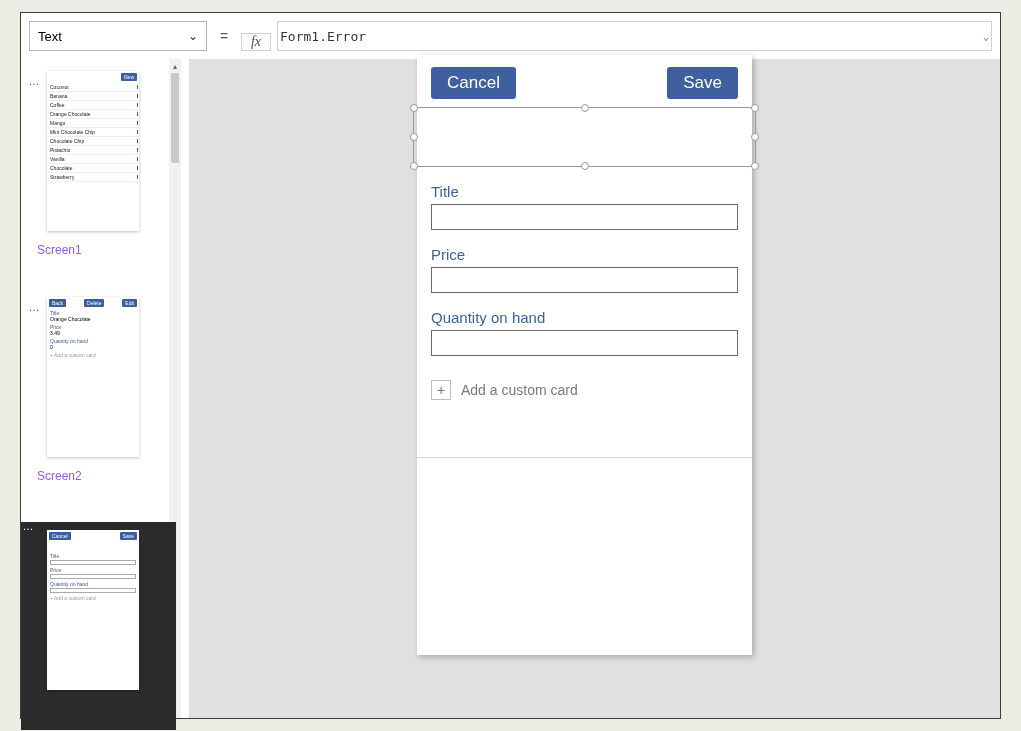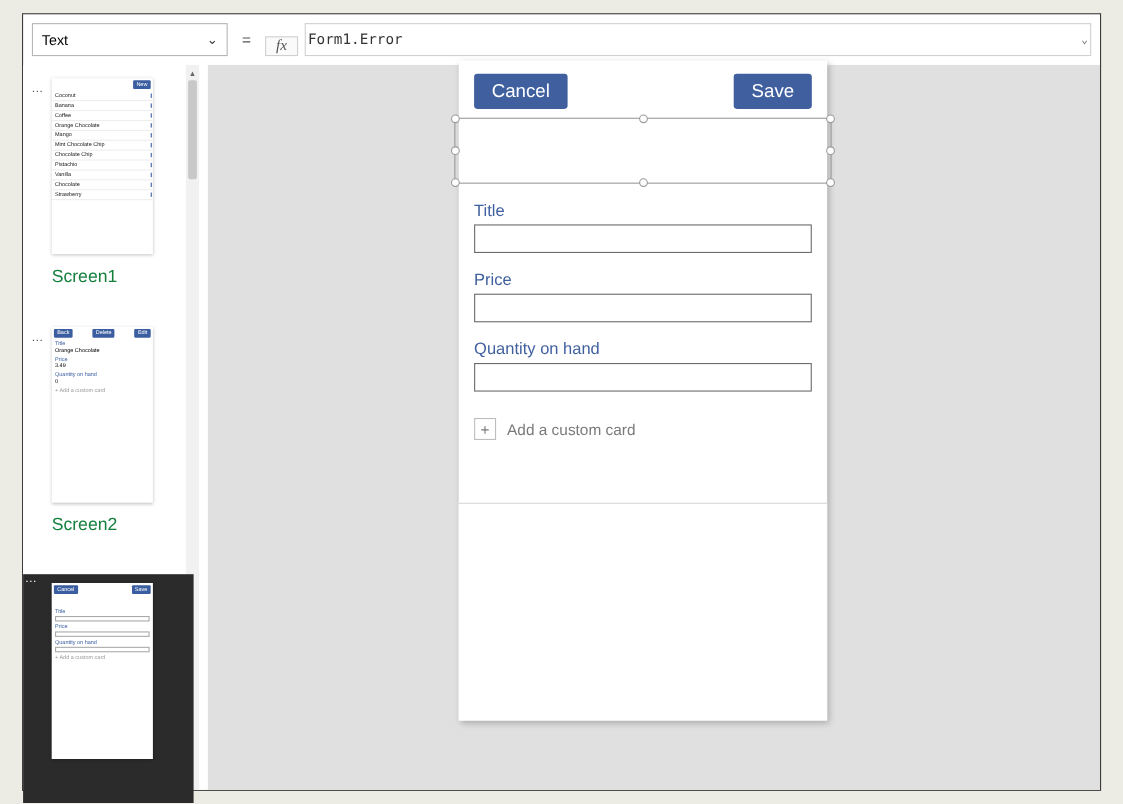--- a/index.html
+++ b/index.html
@@ -147,23 +147,23 @@
     border-bottom: 0.5px solid #eee;
     position: relative;
   }
   .thumb-list-row::after {
     content: "";
     position: absolute; right: 1px; top: 2px;
     width: 1px; height: 4px; background: #3b5ea0;
   }
   .thumb-label {
     position: absolute;
-    left: 18px;
-    font-size: 16px;
-    color: #15803d;
+    left: 8px;
+    font-size: 12px;
+    color: #8b5cf6;
   }
 
   .thumb-form-field {
     padding: 1px 3px;
   }
   .thumb-form-field .fl {
     color: #3b5ea0; font-size: 5px;
   }
   .thumb-form-field .fv {
     border: 0.5px solid #aaa; height: 5px; margin-top: 1px;

